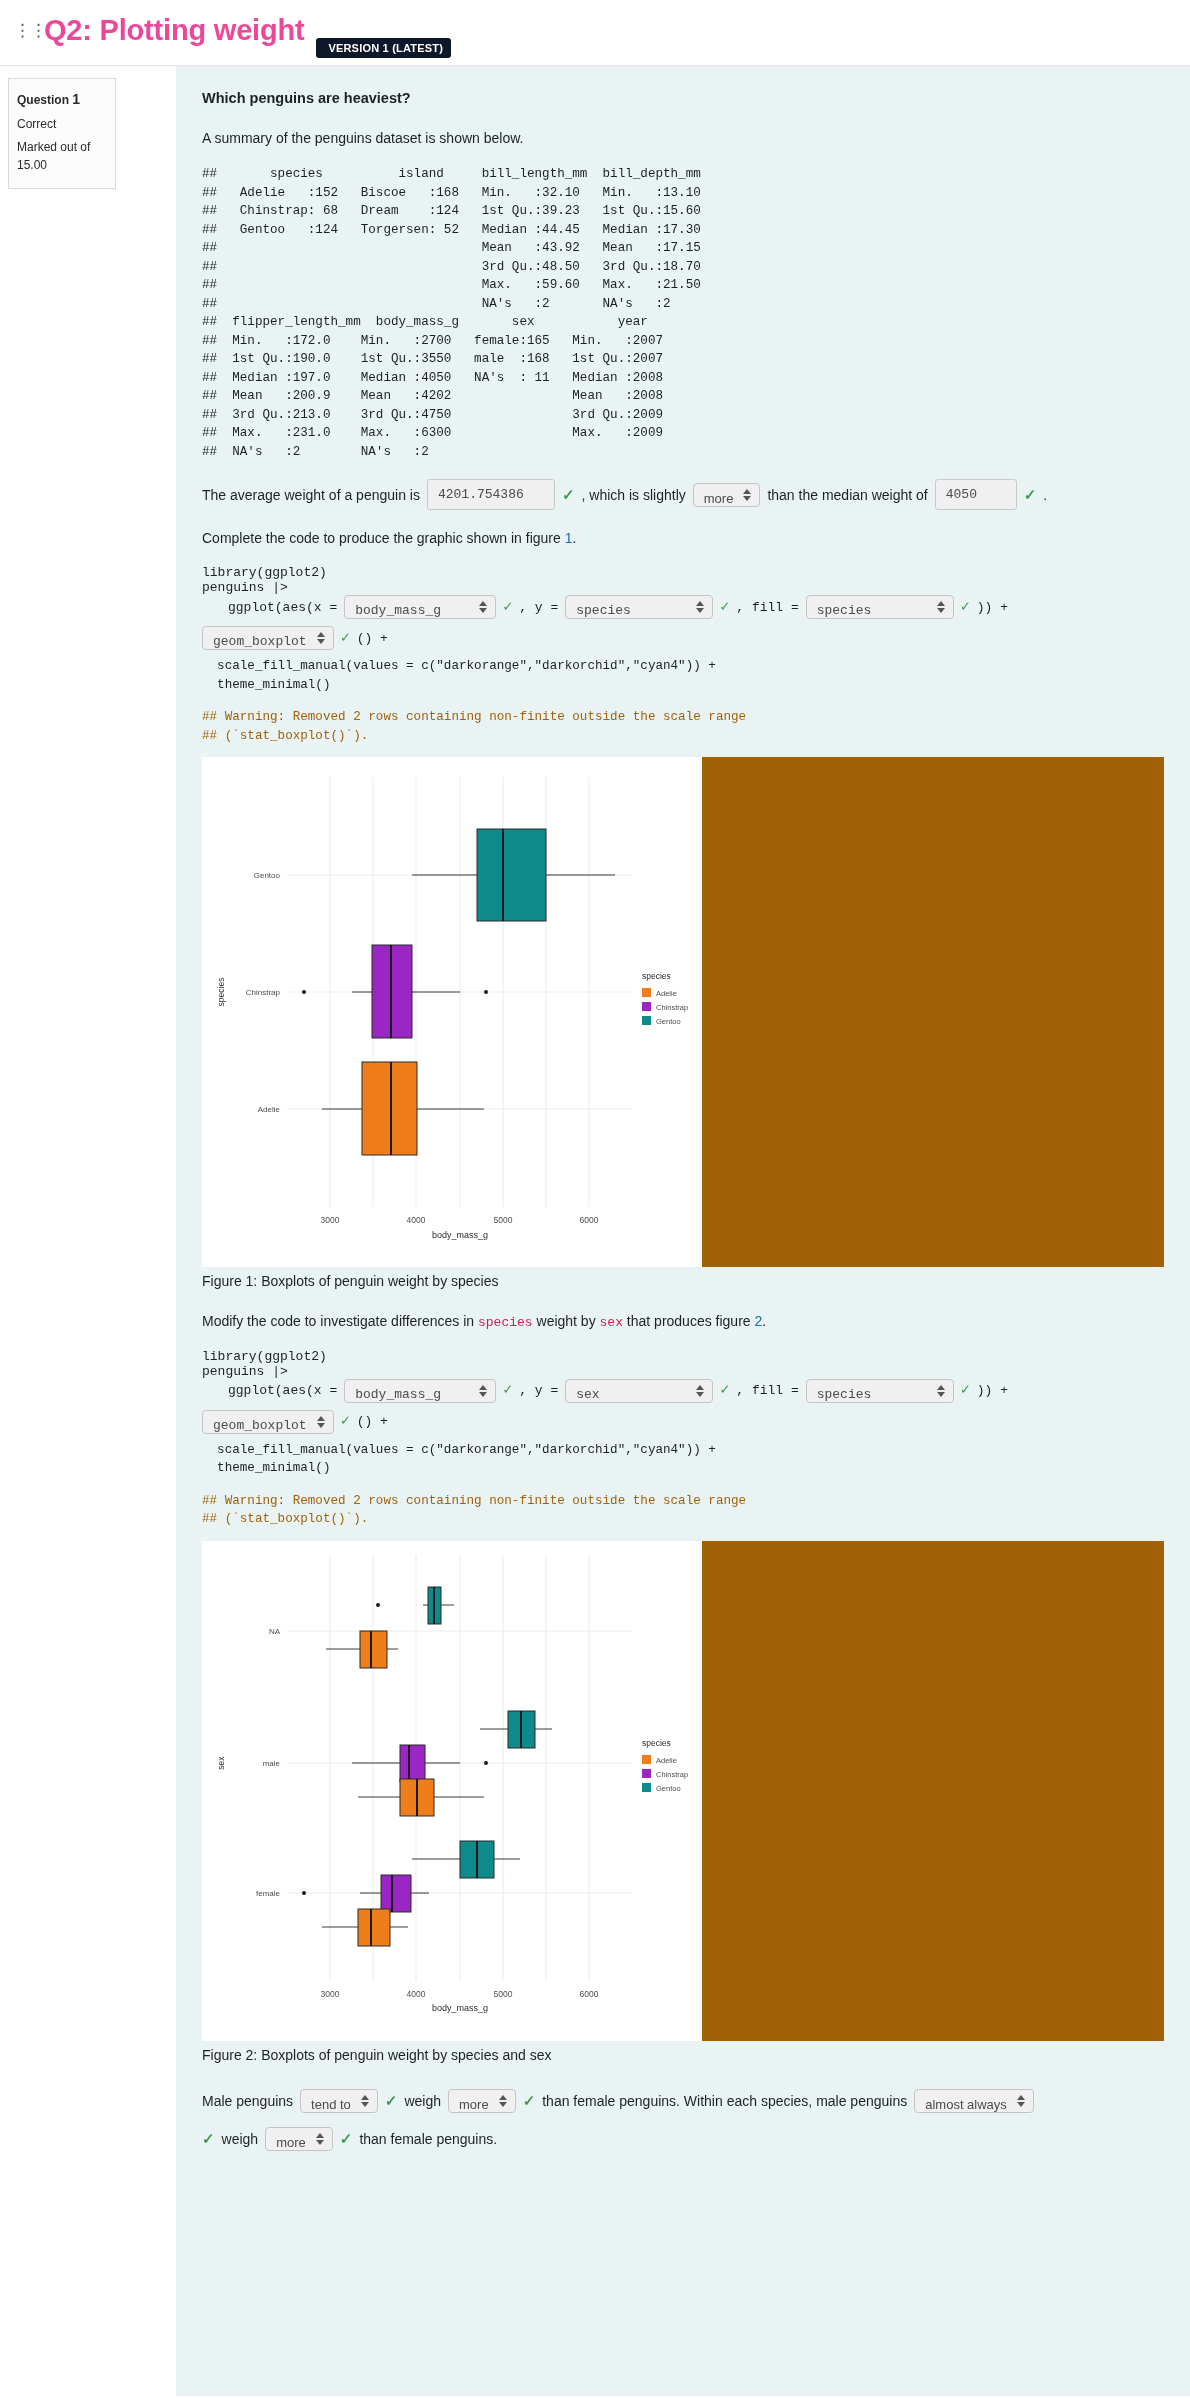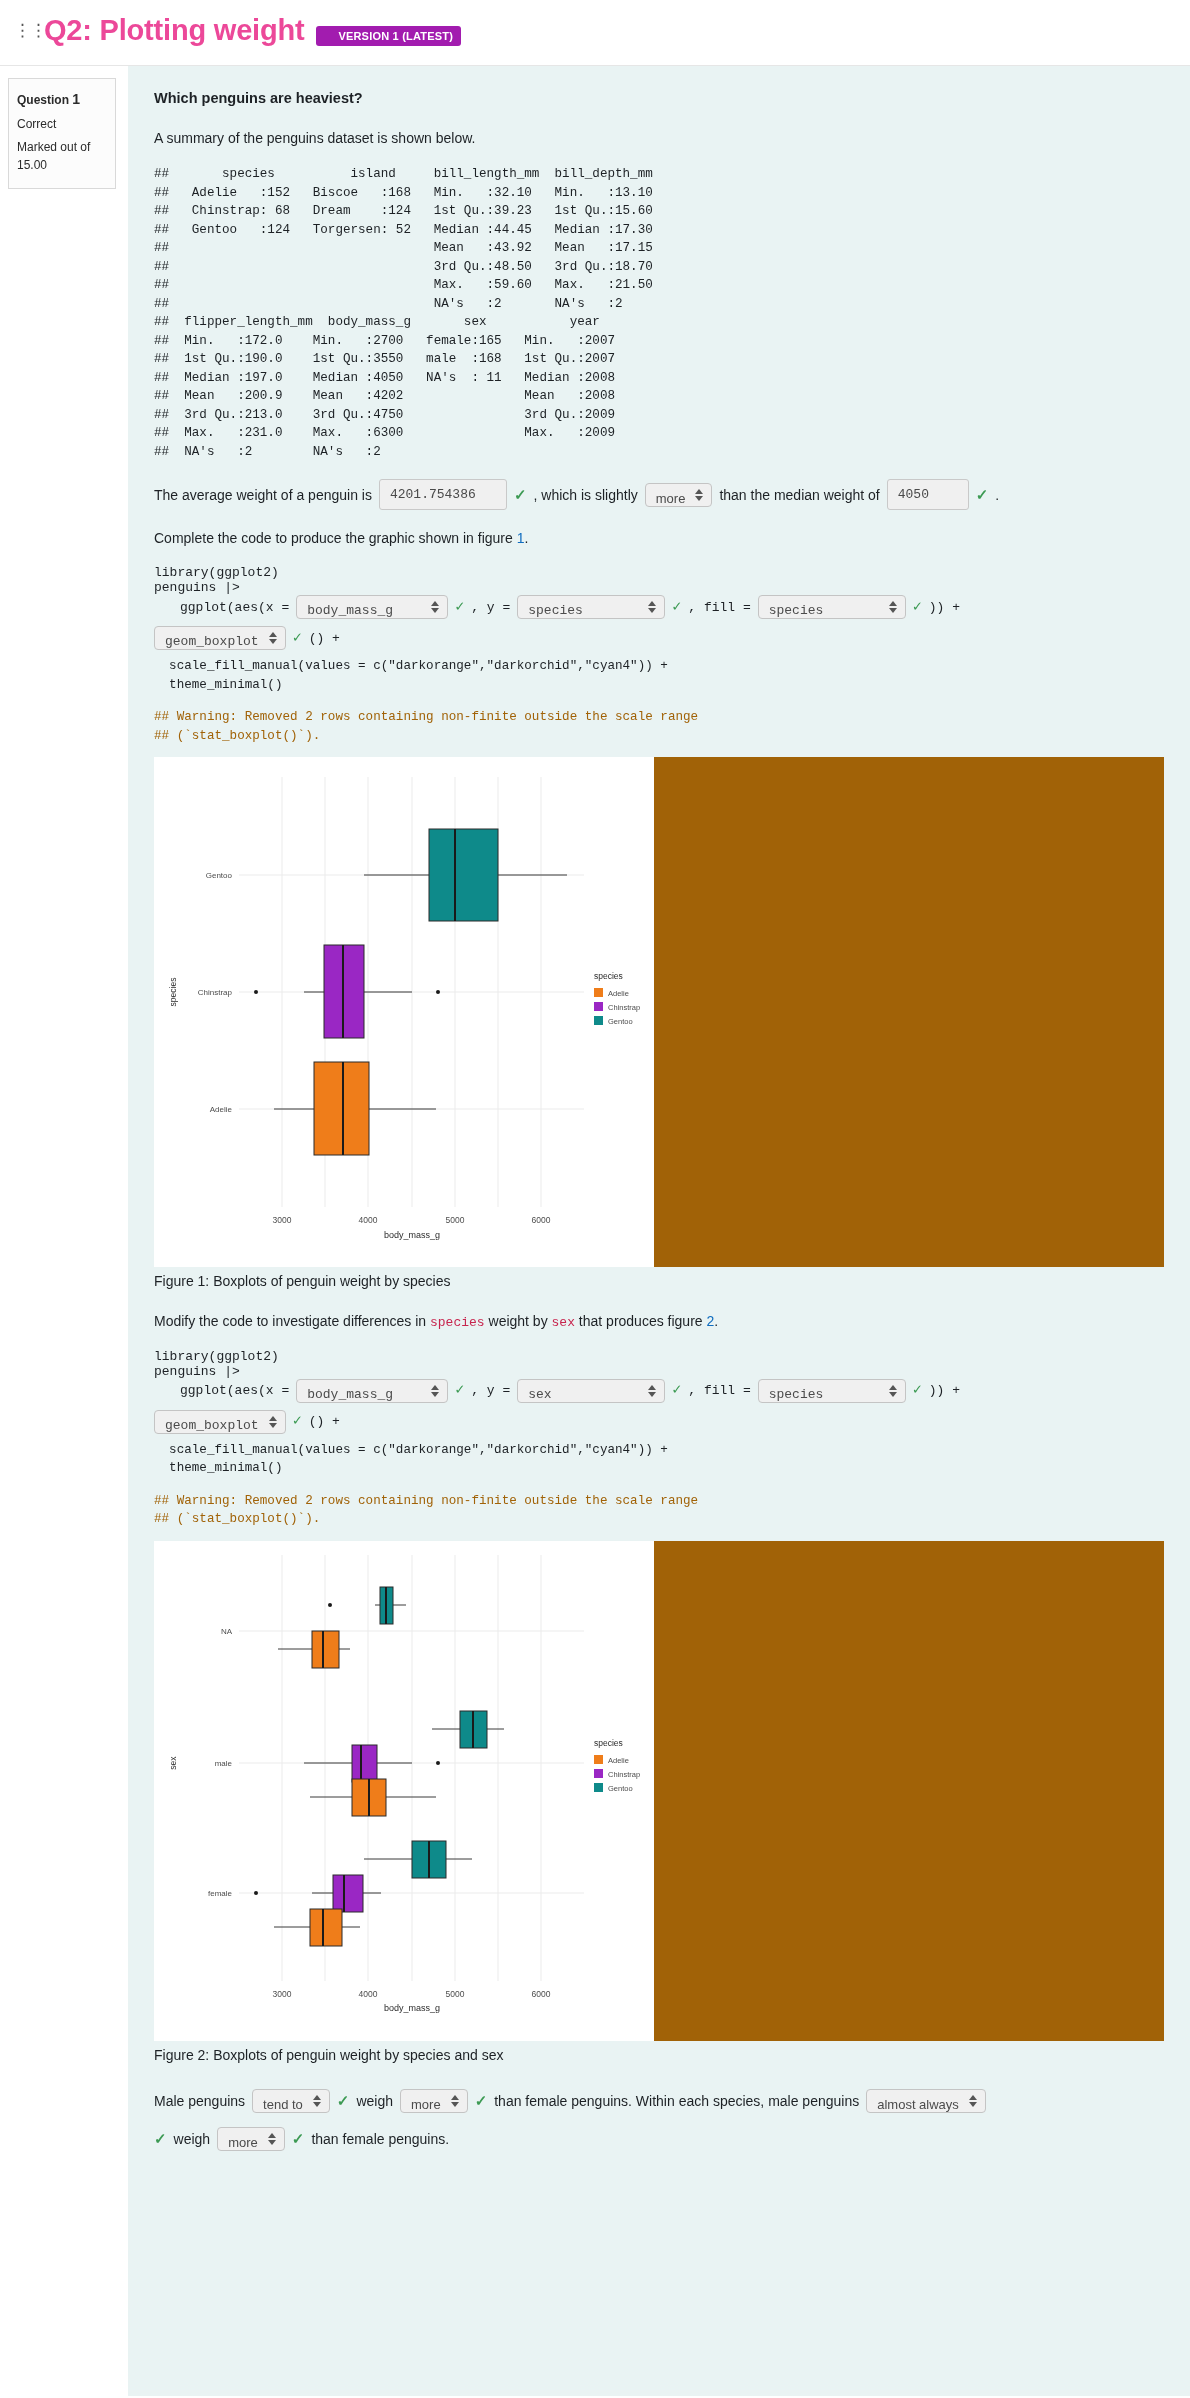--- a/index.html
+++ b/index.html
@@ -27,36 +27,37 @@
     width: 18px;
     text-align: center;
   }
   .page-title {
     font-size: 29px;
     font-weight: bold;
     color: #ec4899;
     letter-spacing: -0.2px;
   }
   .version-badge {
-    background: #a21caf;
+    background: #0f172a;
     color: #fff;
     font-size: 11px;
     font-weight: bold;
-    padding: 4px 8px 4px 22px;
+    padding: 4px 8px 4px 12px;
     border-radius: 3px;
     letter-spacing: 0.2px;
     position: relative;
-    top: 5px;
+    top: 17px;
   }
 
   
   .content-wrap {
     display: flex;
     align-items: flex-start;
     background: #ffffff;
+    gap: 48px;
   }
   .info-panel {
     width: 108px;
     margin: 12px 0 0 8px;
     border: 1px solid #d9d9d9;
     background: #fcfcfc;
     padding: 10px 8px 14px 8px;
     font-size: 12px;
     color: #2b2b2b;
     line-height: 1.5;

